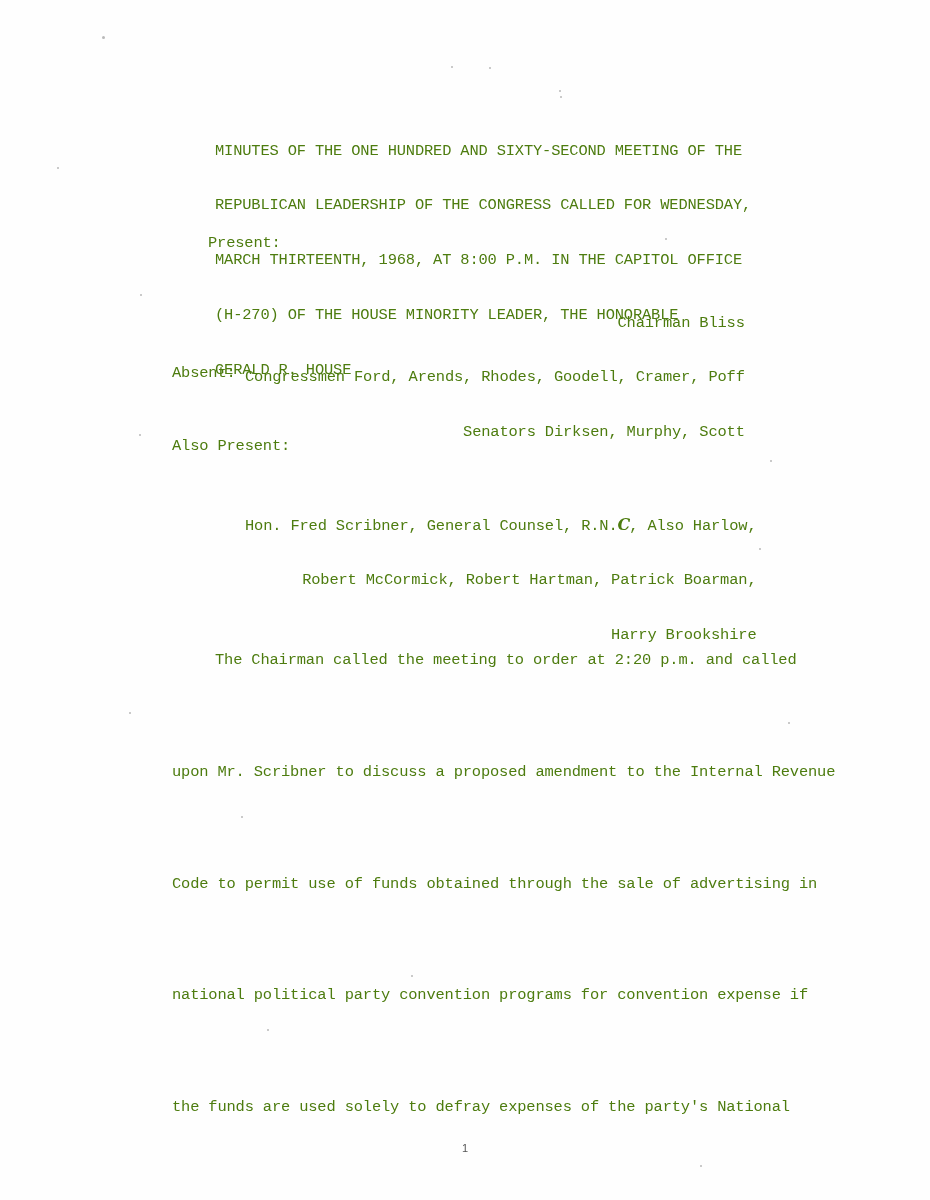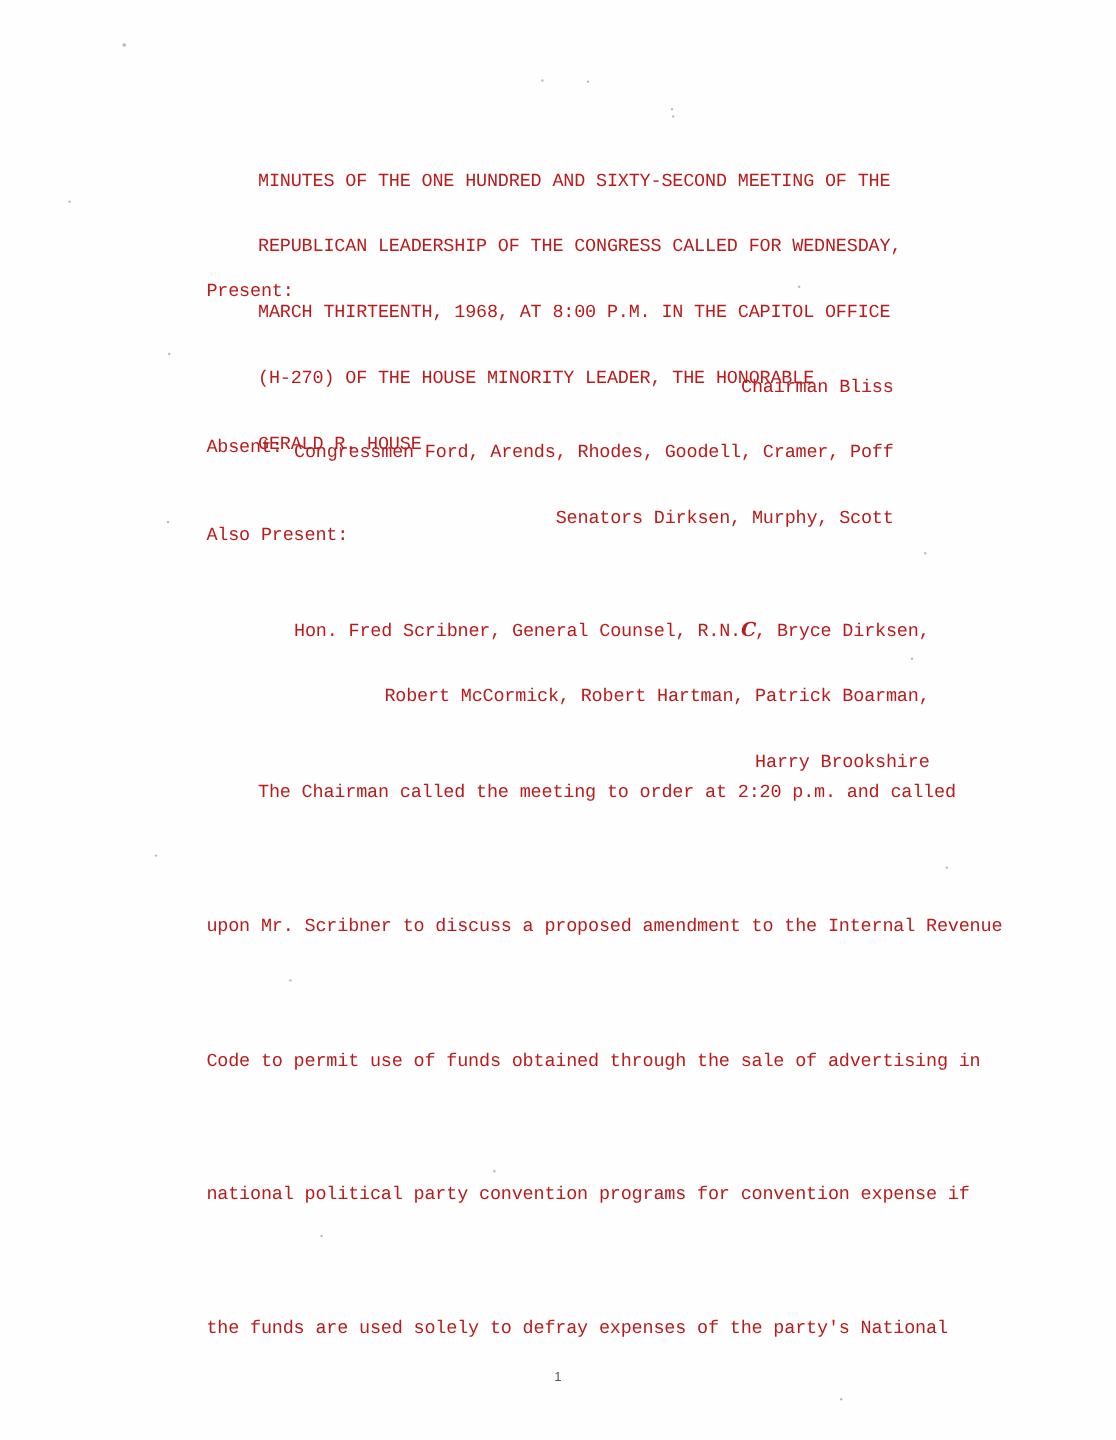--- a/index.html
+++ b/index.html
@@ -15,21 +15,21 @@
     overflow: hidden;
     font-family: "Liberation Mono", "DejaVu Sans Mono", monospace;
     color: #1a1a1a;
   }
 
   
   .tw {
     font-family: "Liberation Mono", "DejaVu Sans Mono", monospace;
     font-size: 15.4px;
     letter-spacing: -0.15px;
-    color: #b91c1c;
+    color: #4d7c0f;
     white-space: pre;
   }
 
   
   .header-block {
     position: absolute;
     left: 215px;
     top: 105px;
     line-height: 18.3px;
   }
@@ -49,21 +49,21 @@
     line-height: 18.3px;
     text-align: right;
   }
   .roster .rline {
     white-space: pre;
   }
   .roster .cont {
     padding-left: 28px;
   }
 
-  #label-present    { top: 234px; }
+  #label-present    { top: 234px; margin-left: 36px; }
   #roster-present   { top: 277px; }
   #label-absent     { top: 364px; }
   #roster-absent    { top: 388px; }
   #label-also       { top: 437px; }
   #roster-also      { top: 479px; }
 
   
   .body-area {
     position: absolute;
     left: 172px;
@@ -145,21 +145,21 @@
   <div id="roster-present" class="roster tw">
     <div class="rline">Chairman Bliss</div>
     <div class="rline">Congressmen Ford, Arends, Rhodes, Goodell, Cramer, Poff</div>
     <div class="rline">Senators Dirksen, Murphy, Scott</div>
   </div>
 
   <div id="label-absent" class="section-label tw">Absent:</div>
 
   <div id="label-also" class="section-label tw">Also Present:</div>
   <div id="roster-also" class="roster tw">
-    <div class="rline"><span>Hon. Fred Scribner, General Counsel, R.N.</span><span class="handwritten">C</span><span>, Bryce Dirksen,</span></div>
+    <div class="rline"><span>Hon. Fred Scribner, General Counsel, R.N.</span><span class="handwritten">C</span><span>, Also Harlow,</span></div>
     <div class="rline cont">Robert McCormick, Robert Hartman, Patrick Boarman,</div>
     <div class="rline cont">Harry Brookshire</div>
   </div>
 
   <div class="body-area">
 
     <div id="para-1" class="para tw">
       <span class="pline indent">The Chairman called the meeting to order at 2:20 p.m. and called</span>
       <span class="pline">upon Mr. Scribner to discuss a proposed amendment to the Internal Revenue</span>
       <span class="pline">Code to permit use of funds obtained through the sale of advertising in</span>

